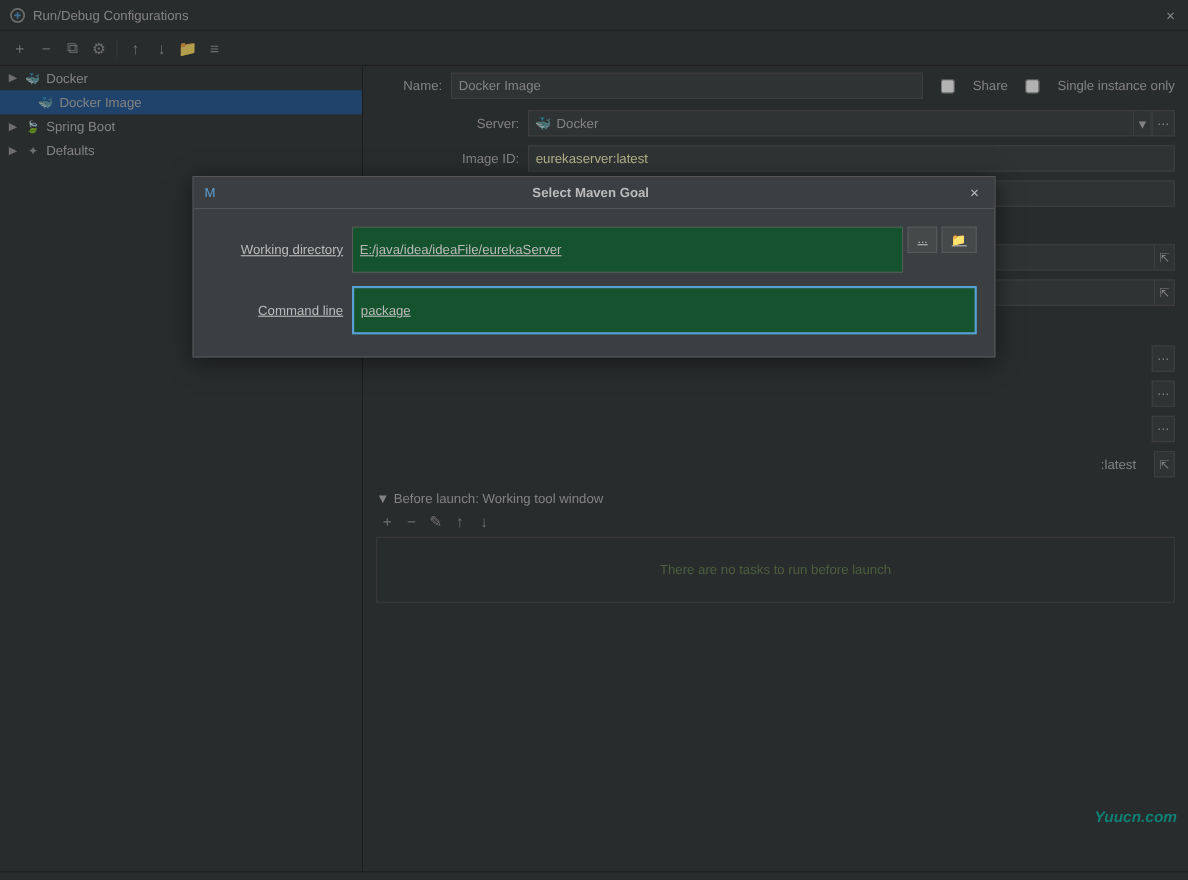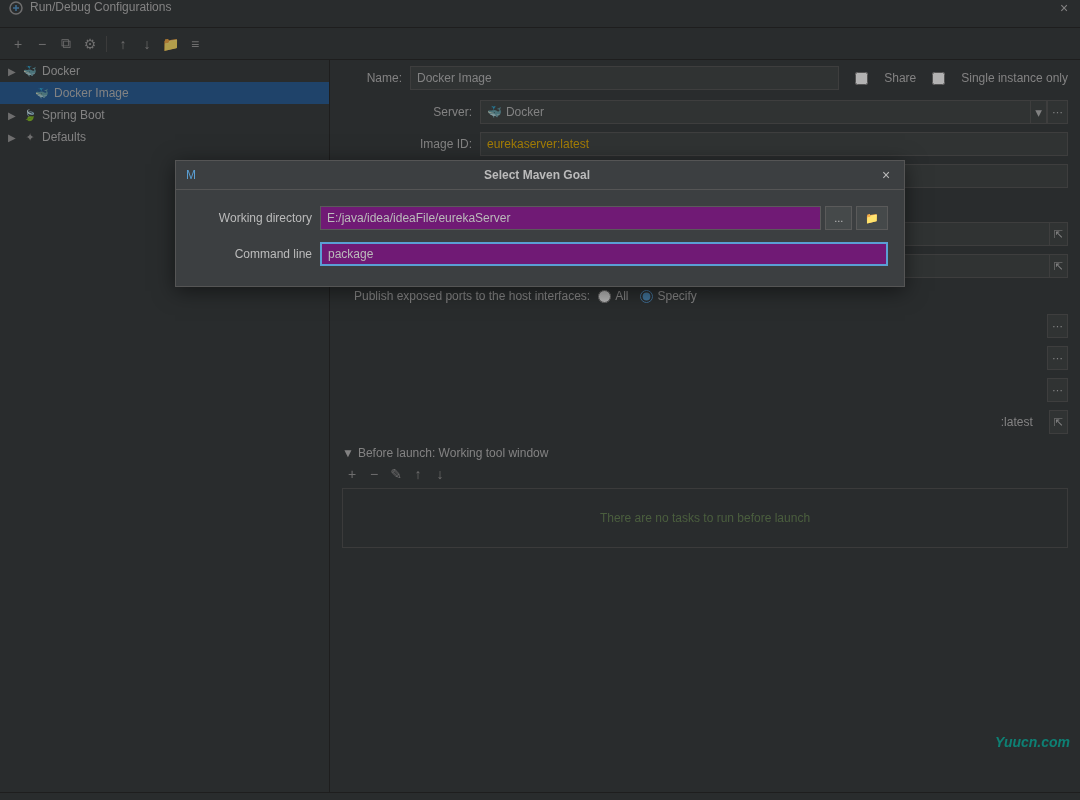--- a/index.html
+++ b/index.html
@@ -13,20 +13,21 @@
       overflow: hidden;
       position: relative;
     }
 
     
     .title-bar {
       background: #3c3f41;
       border-bottom: 1px solid #2b2b2b;
       height: 28px;
       display: flex;
+      align-items: center;
       padding: 0 8px;
       gap: 6px;
     }
     .title-bar-icon {
       width: 16px;
       height: 16px;
       display: flex;
       align-items: center;
       justify-content: center;
     }
@@ -170,21 +171,21 @@
       width: 130px;
       text-align: right;
       color: #bbbbbb;
       font-size: 12px;
       flex-shrink: 0;
     }
     .form-control {
       flex: 1;
       background: #45494a;
       border: 1px solid #5a5a5a;
-      color: #eab308;
+      color: #fef9c3;
       padding: 2px 6px;
       font-size: 12px;
       height: 24px;
     }
     .form-control-with-btn {
       display: flex;
       flex: 1;
       gap: 0;
     }
     .dropdown-btn {
@@ -309,40 +310,41 @@
       display: flex;
       align-items: center;
       justify-content: center;
       cursor: pointer;
       color: #bbbbbb;
       font-size: 14px;
       border-radius: 2px;
     }
     .modal-body {
       padding: 16px 16px 8px 16px;
+      text-decoration: underline;
     }
     .modal-form-row {
       display: flex;
       align-items: center;
       margin-bottom: 12px;
       gap: 8px;
     }
     .modal-label {
       width: 120px;
       text-align: right;
       color: #bbbbbb;
       font-size: 12px;
       flex-shrink: 0;
     }
     .modal-input {
       flex: 1;
-      background: #701a75;
+      background: #14532d;
       border: 1px solid #5a5a5a;
       color: #bbbbbb;
-      padding: 2px 6px;
+      padding: 20px 6px;
       font-size: 12px;
       height: 24px;
     }
     .modal-input-with-btns {
       display: flex;
       flex: 1;
       gap: 4px;
     }
     .modal-input-with-btns .modal-input {
       flex: 1;

